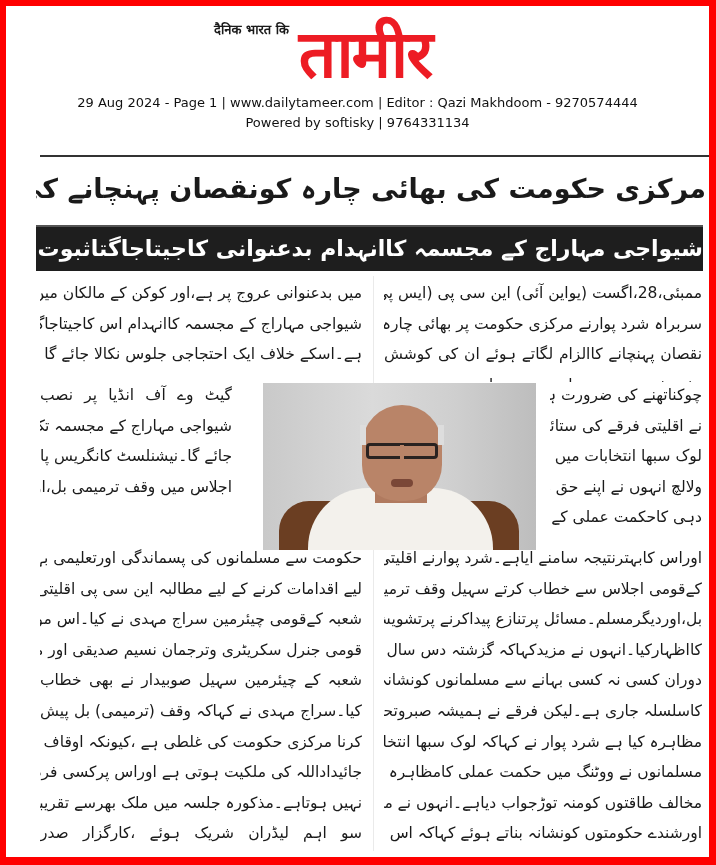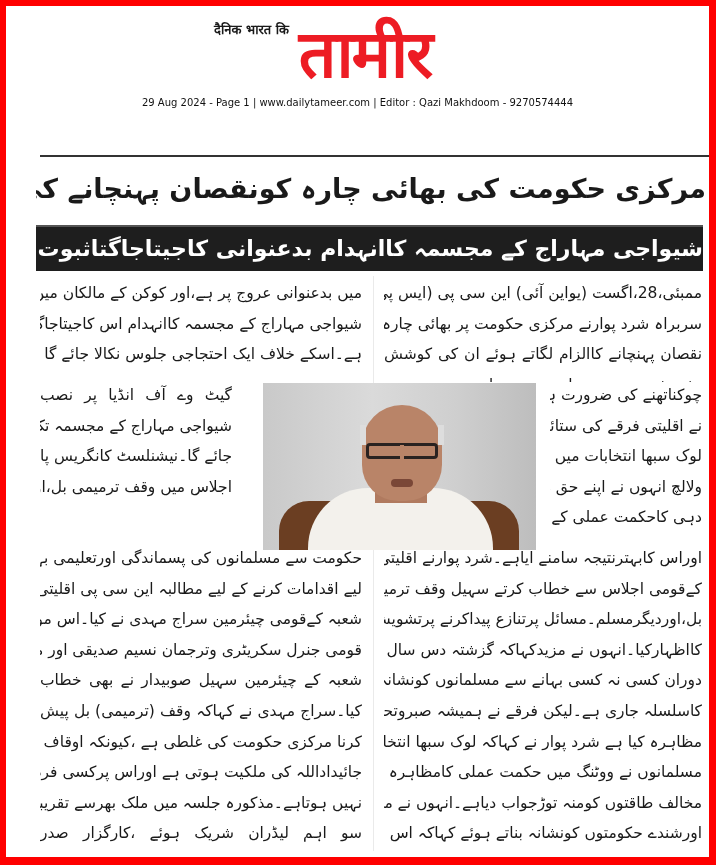--- a/index.html
+++ b/index.html
@@ -25,21 +25,21 @@
   .mast-title {
     position: absolute; left: 8px; top: 2px; width: 290px; height: 88px;
     font-family: Liberation Sans, sans-serif; font-weight: bold;
     font-size: 66px; line-height: 88px; color: #ed1c24;
     text-align: center; letter-spacing: -2px;
   }
   
   .info {
     position: absolute; left: 0; top: 87px; width: 703px;
     text-align: center; font-family: "DejaVu Sans", sans-serif;
-    font-size: 10px; color: #111; line-height: 20px;
+    font-size: 13px; color: #111; line-height: 20px;
   }
   .rule {
     position: absolute; left: 34px; top: 149px; width: 669px; height: 2px;
     background: #333;
   }
   
   .headline {
     position: absolute; left: 30px; top: 152px; width: 670px; height: 62px;
     direction: rtl; text-align: center;
     font-family: "DejaVu Sans", sans-serif; font-weight: bold;
@@ -90,20 +90,21 @@
 
 <div class="page">
 
   <div class="masthead">
     <div class="mast-title">तामीर</div>
     <div class="mast-sub">दैनिक भारत कि</div>
   </div>
 
   <div class="info">
     <div>29 Aug 2024 - Page 1 | www.dailytameer.com | Editor : Qazi Makhdoom - 9270574444</div>
+    <div>Powered by softisky | 9764331134</div>
   </div>
 
   <div class="rule"></div>
 
   <div class="headline">مرکزی حکومت کی بھائی چارہ کونقصان پہنچانے کی کوشش پرشرد پوارکوتشویش</div>
   <div class="subhead">شیواجی مہاراج کے مجسمہ کاانہدام بدعنوانی کاجیتاجاگتاثبوت ہے:پوار</div>
 
   <div class="col-divider"></div>
 
   <div class="col col-right-top">

